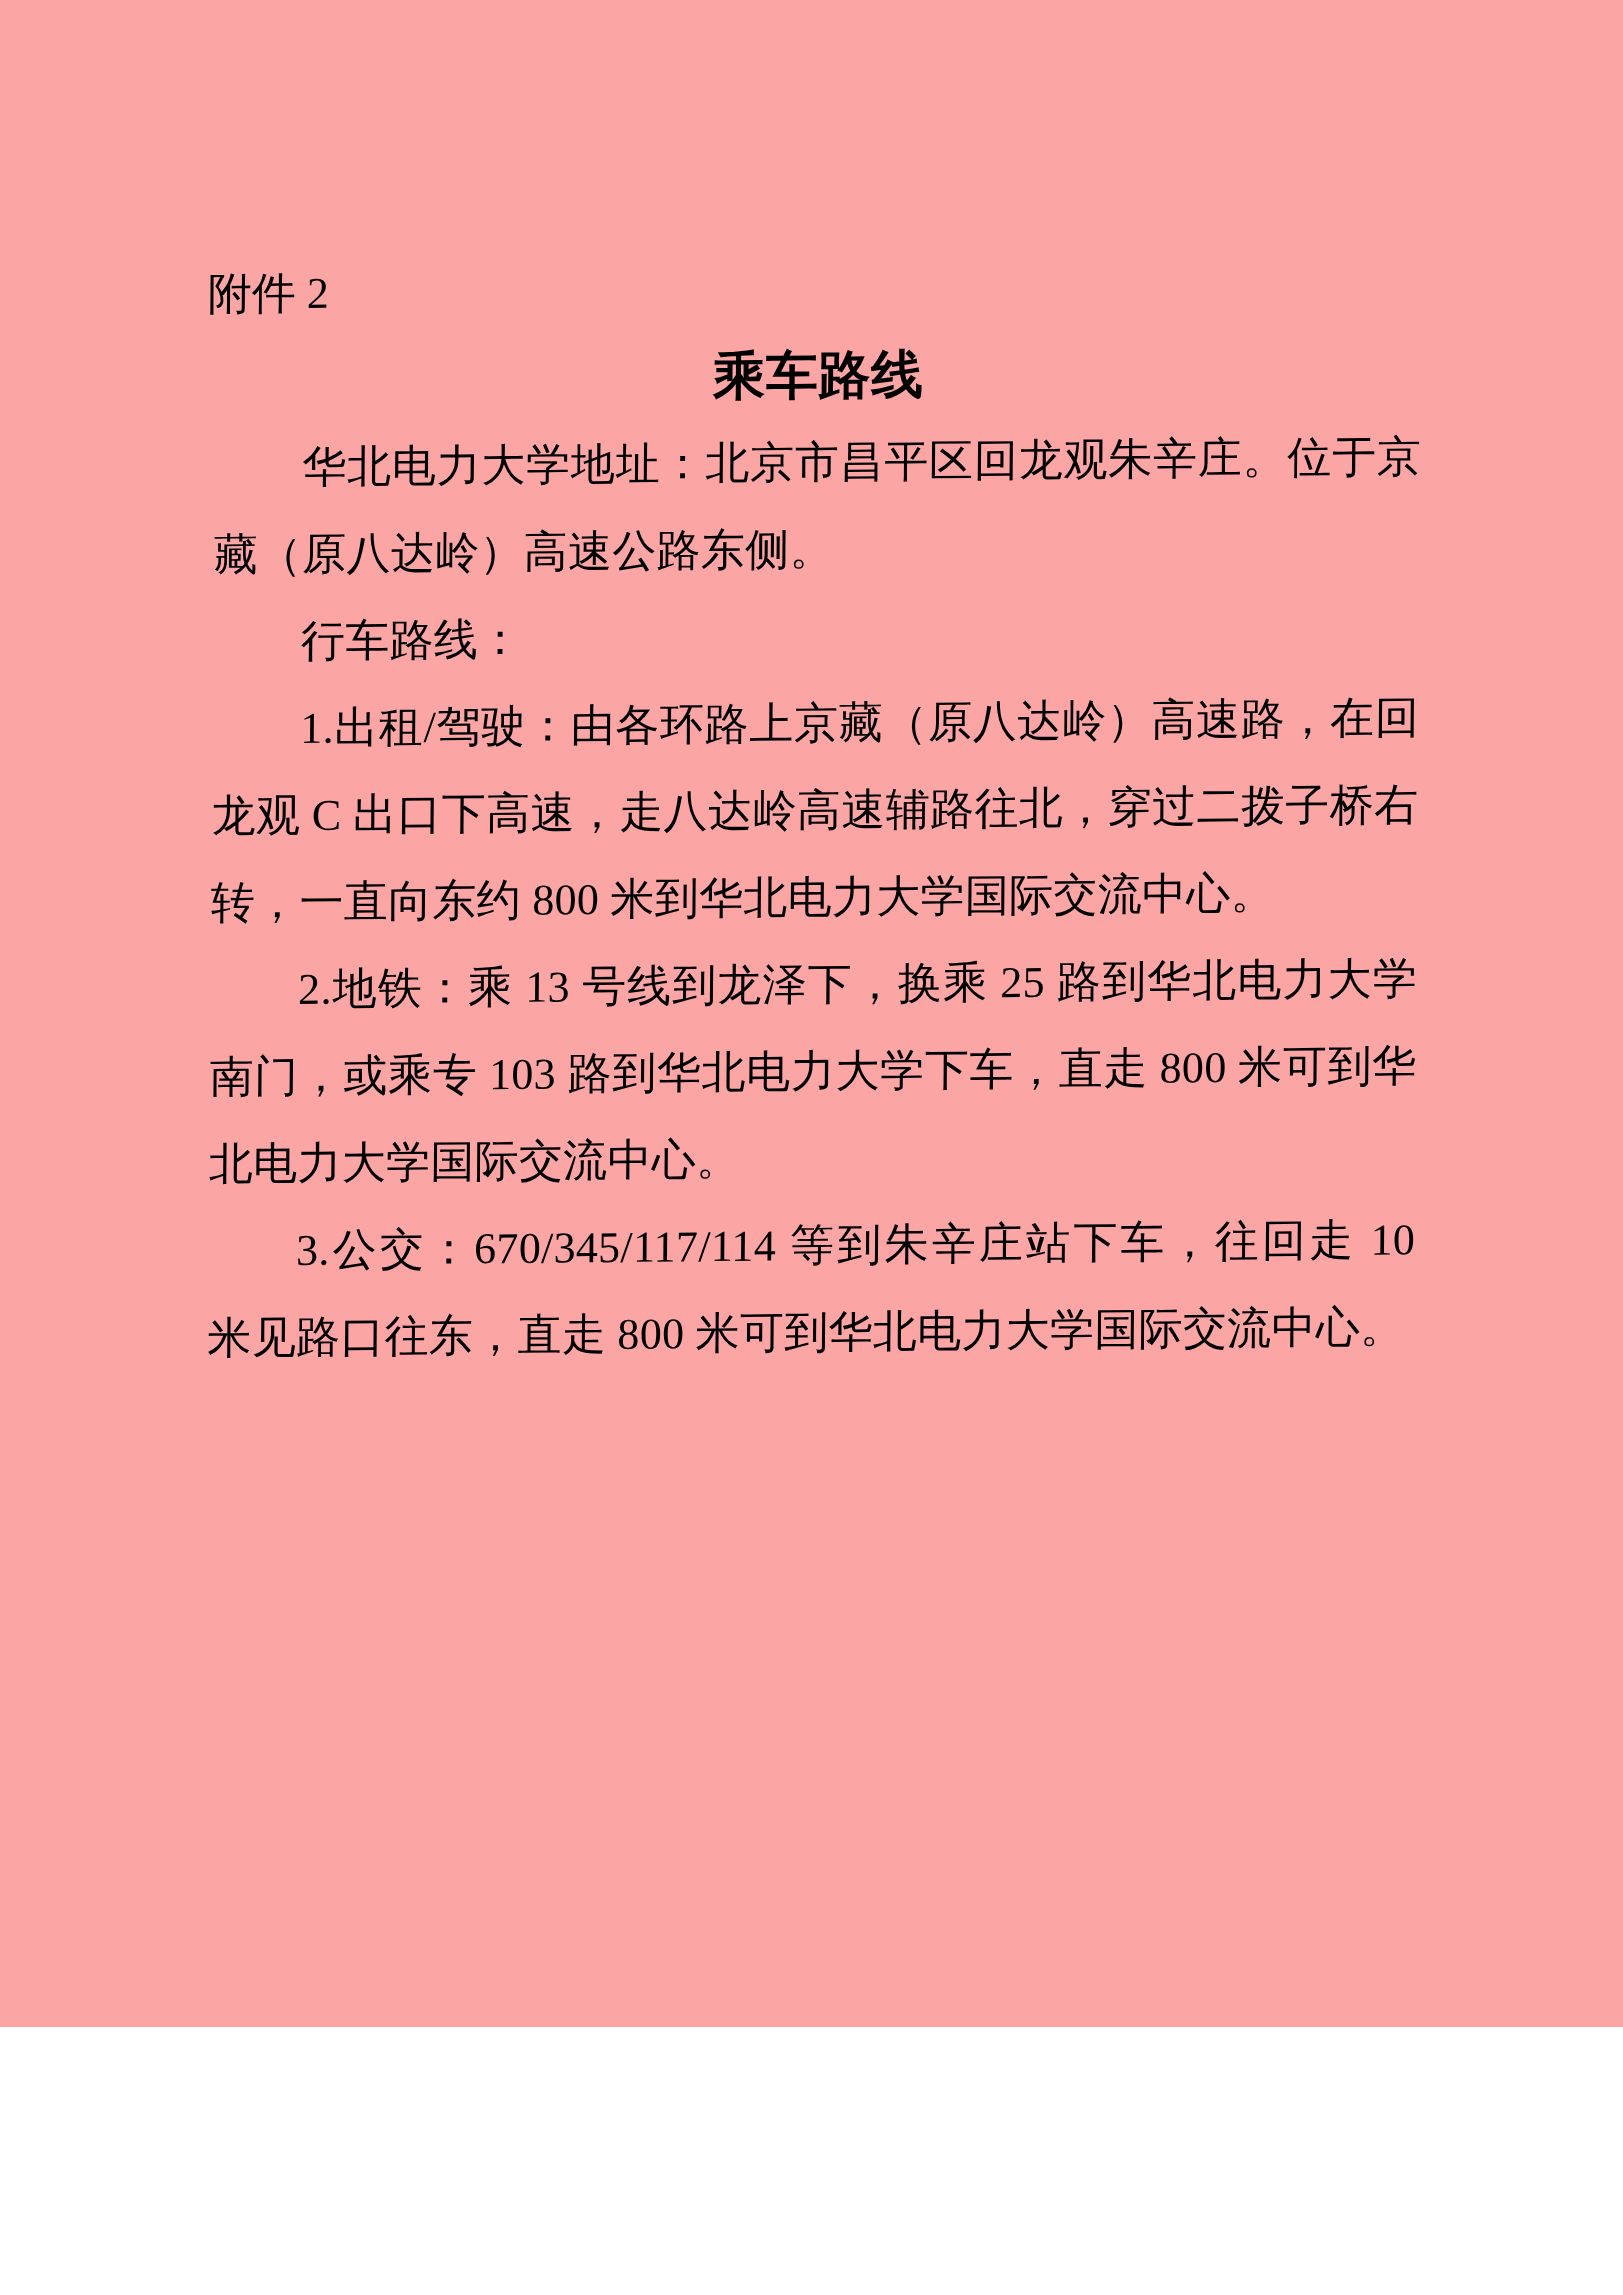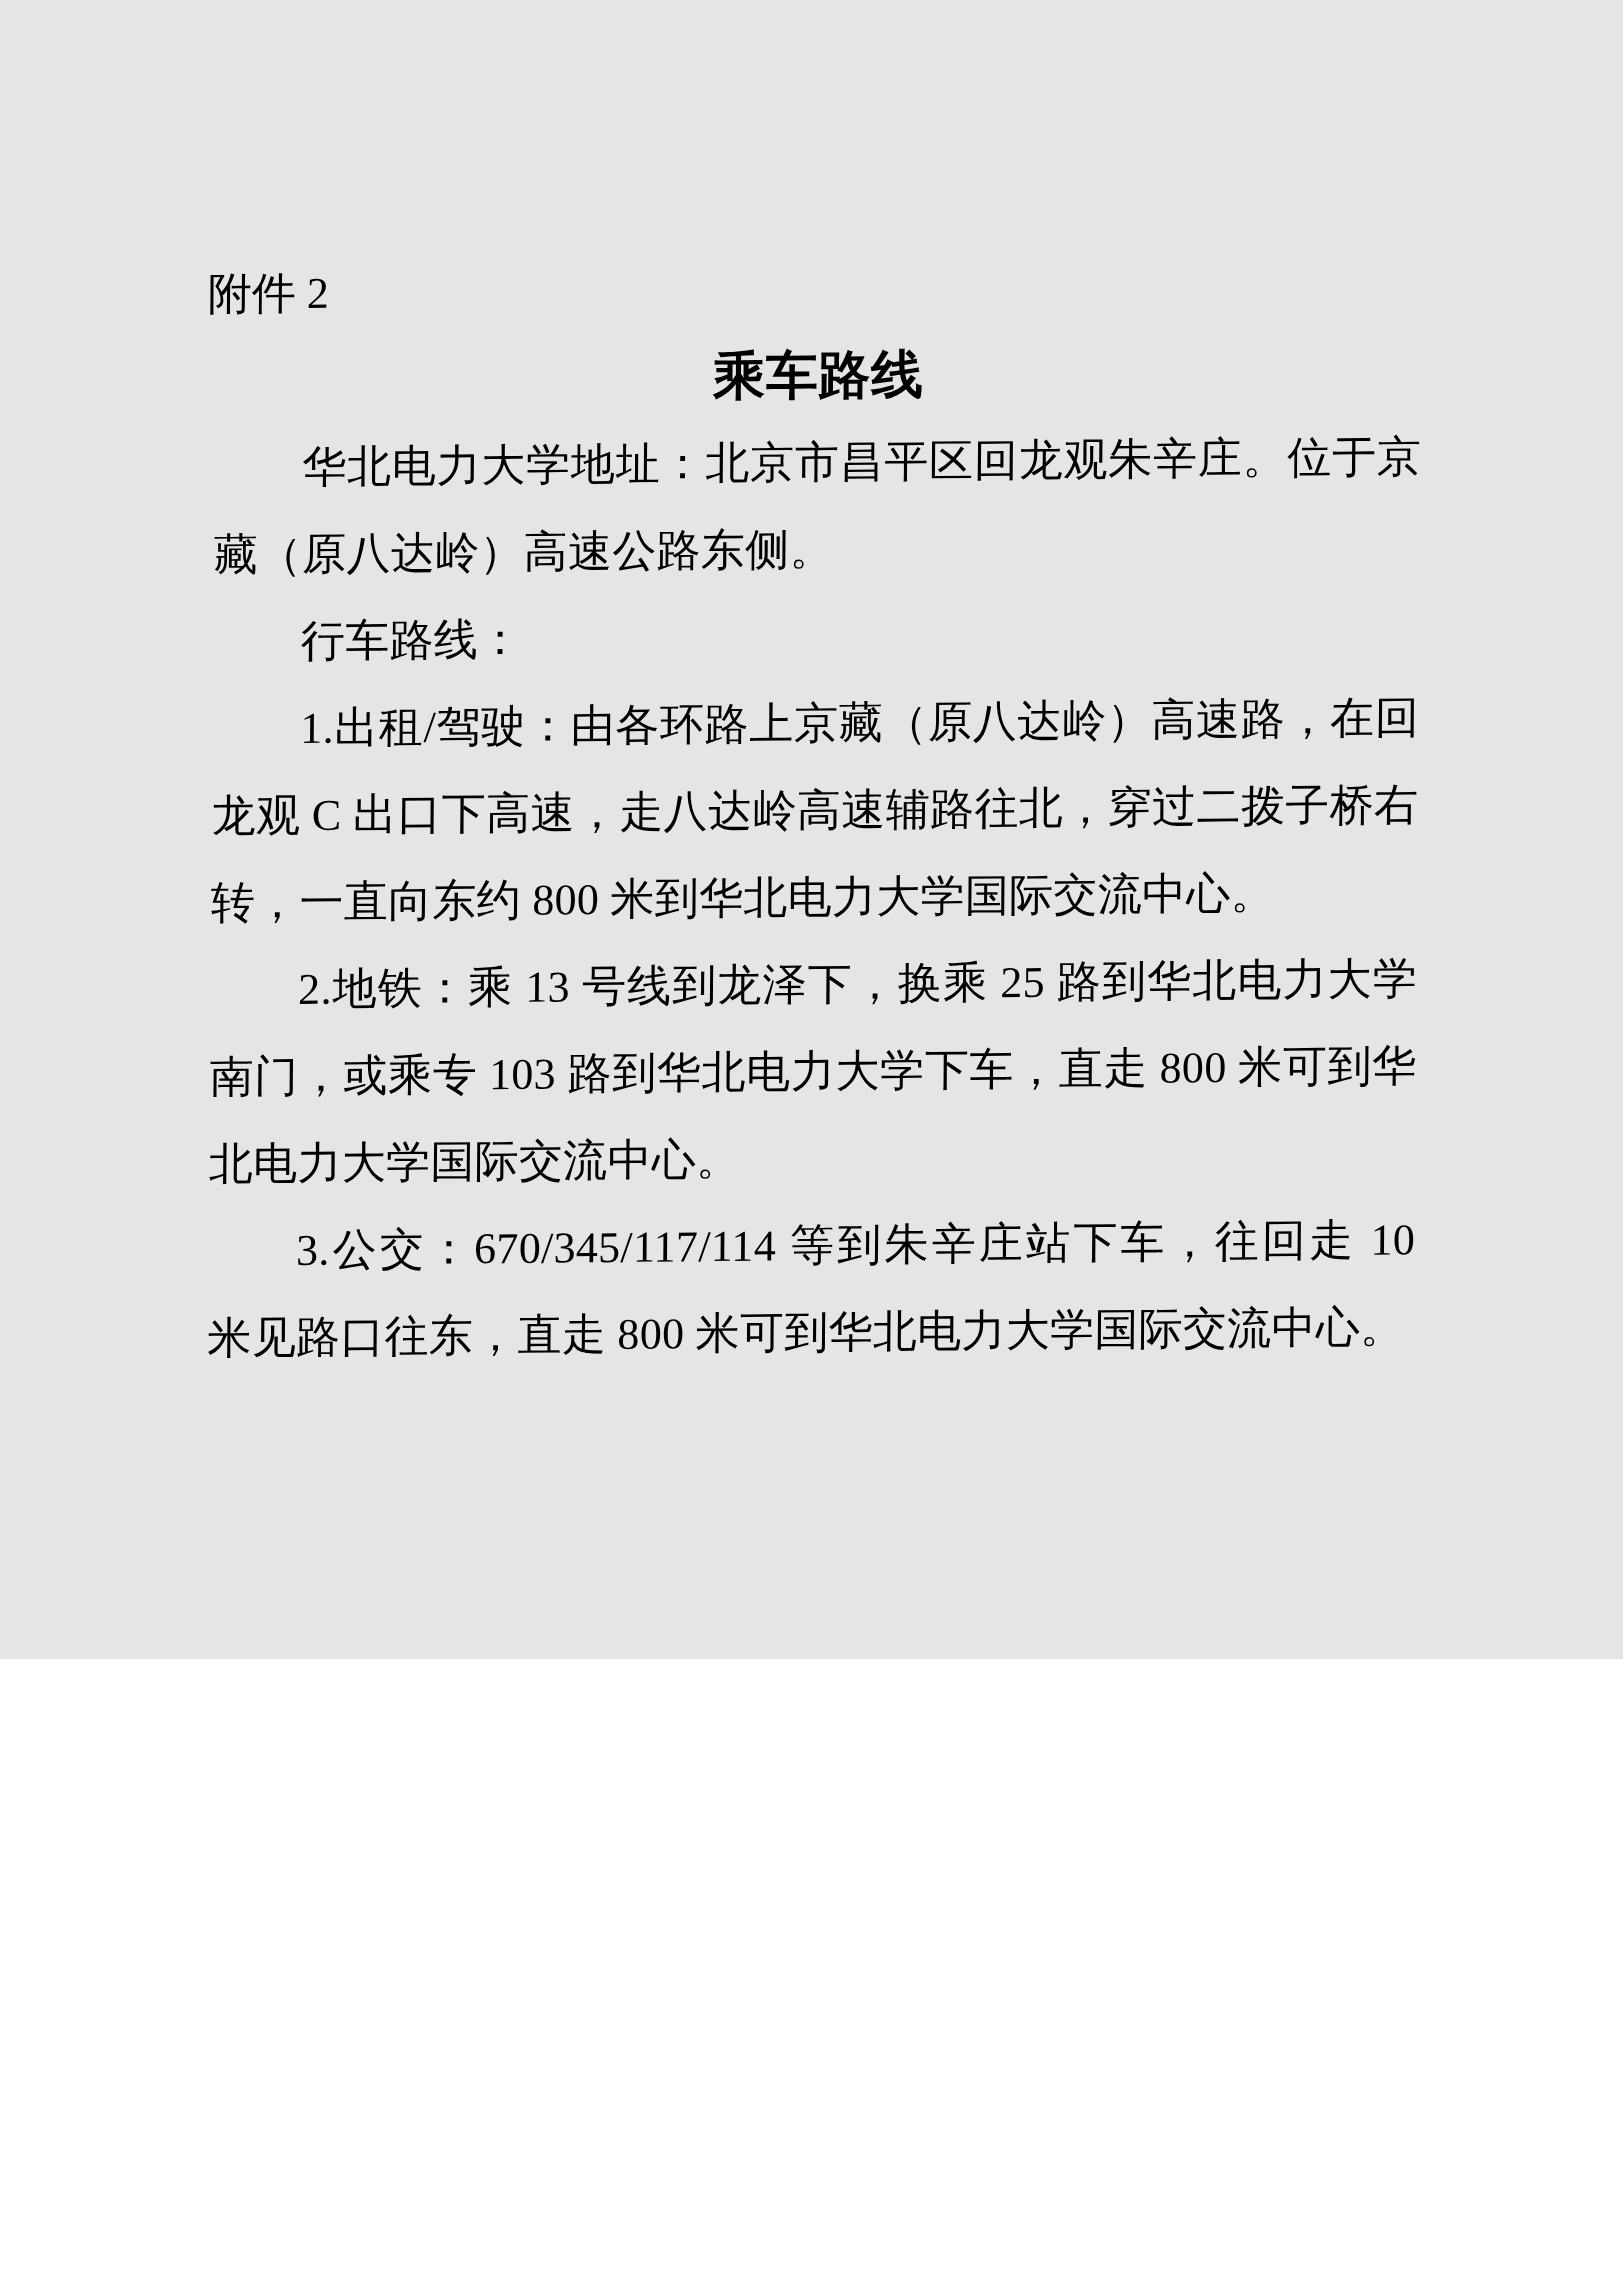--- a/index.html
+++ b/index.html
@@ -3,22 +3,22 @@
   <meta charset="utf-8">
   <style>
     html, body {
       margin: 0;
       padding: 0;
       background: #ffffff;
     }
     .page {
       position: relative;
       width: 1623px;
-      height: 1659px;
-      background: #e5e5e5;
+      height: 2027px;
+      background: #fca5a5;
       color: #000000;
       font-family: "Liberation Serif", "DejaVu Serif", serif;
       overflow: hidden;
     }
     .sheet-content {
       position: absolute;
       left: 216px;
       top: 245px;
       width: 1207px;
       transform: rotate(-0.55deg) skewX(-1deg);

